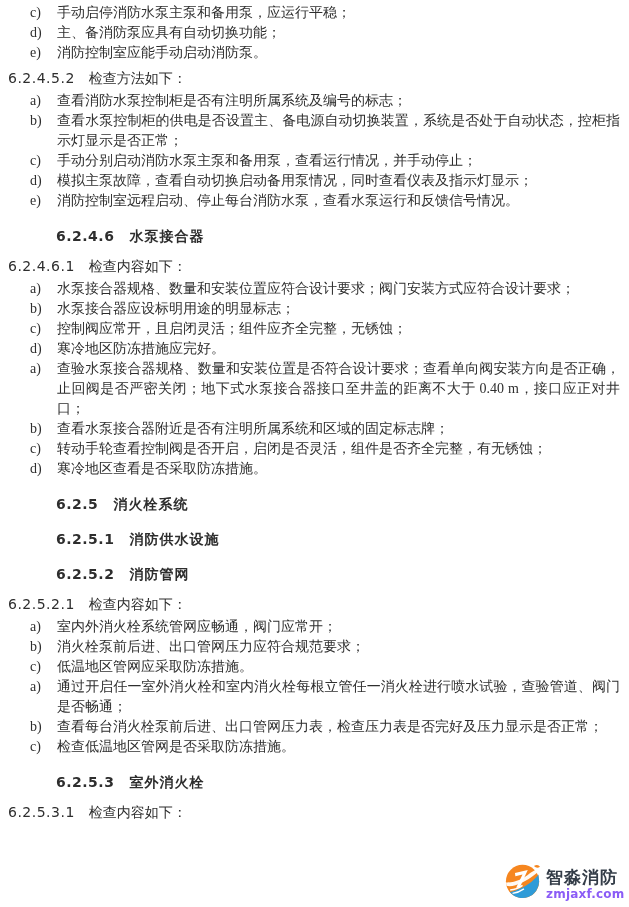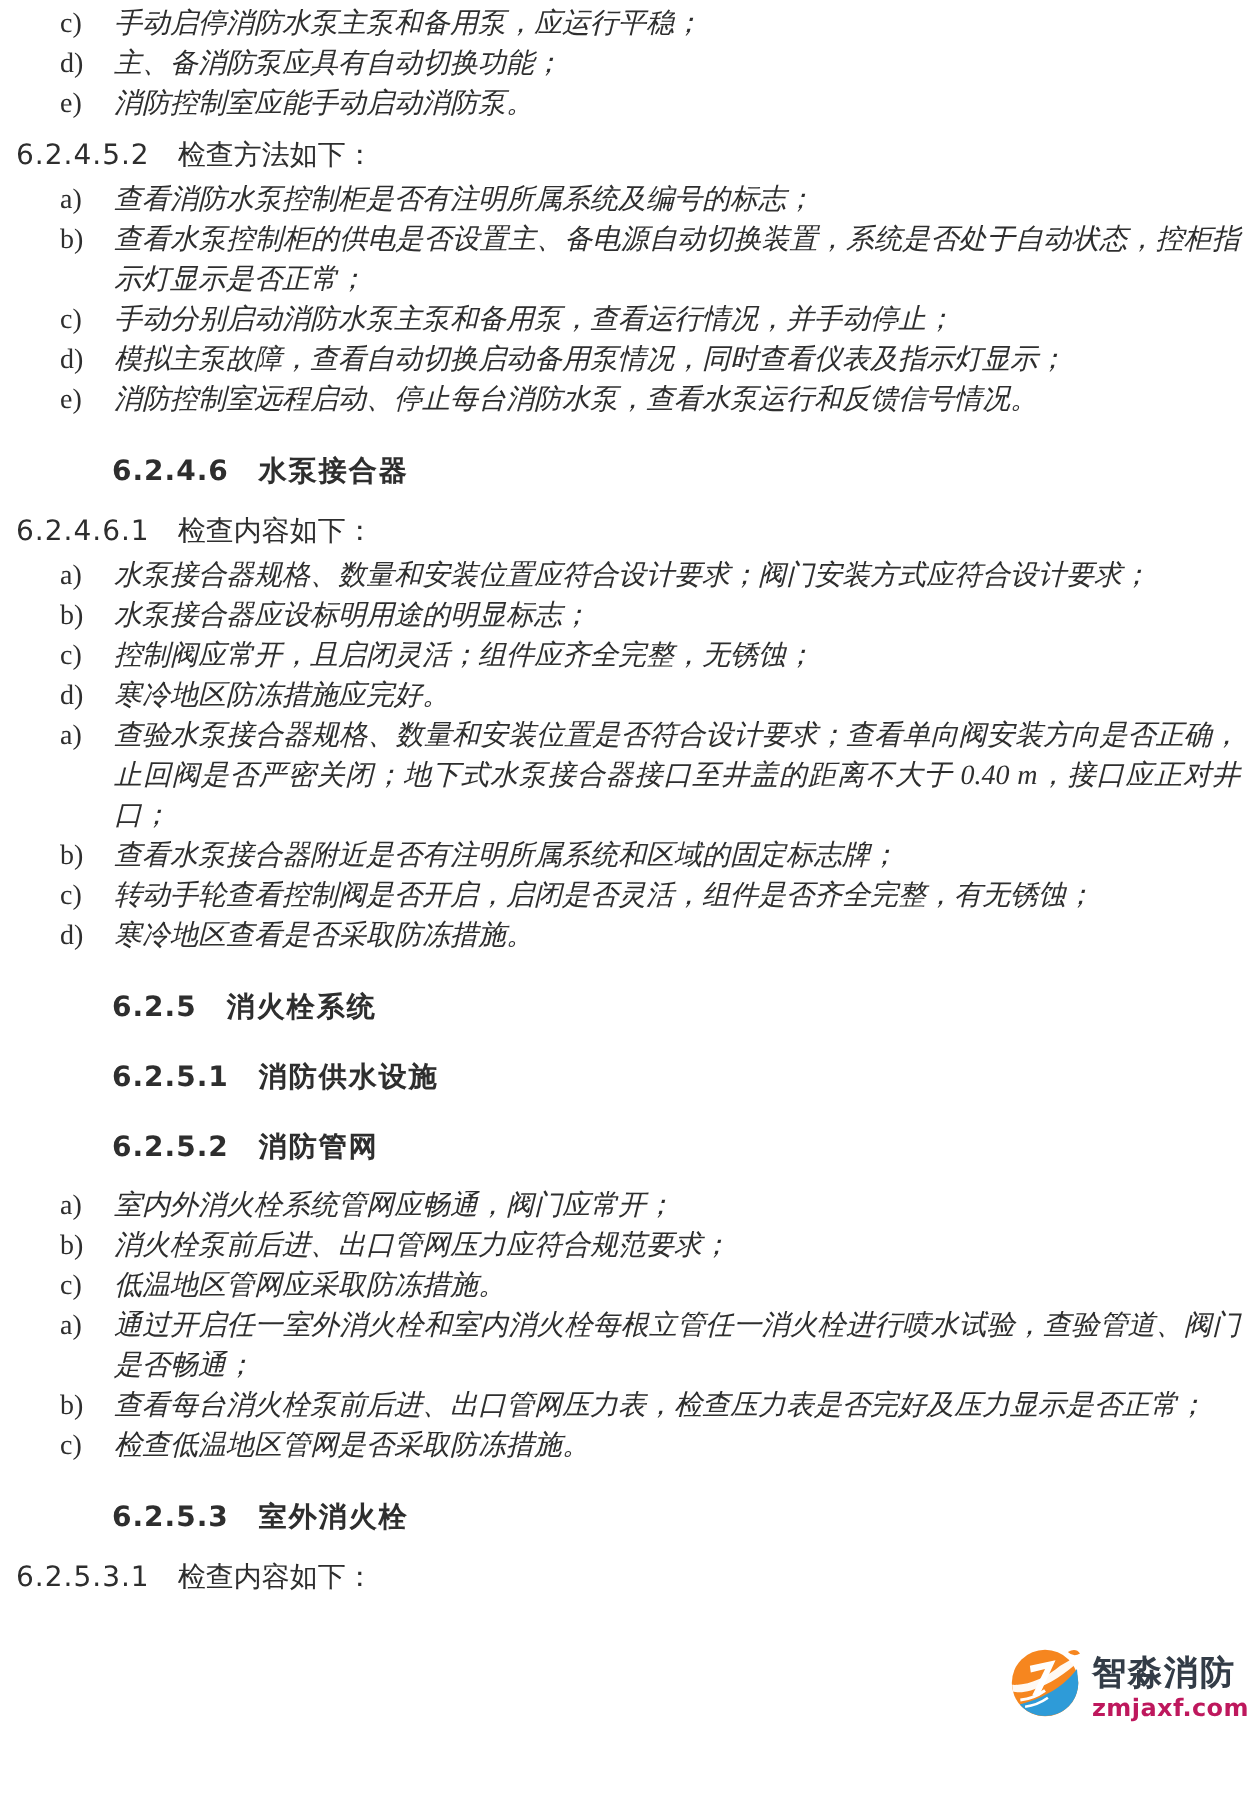--- a/index.html
+++ b/index.html
@@ -29,40 +29,40 @@
     margin: 15px 0 10px 0;
     font-weight: bold;
     font-family: "DejaVu Sans", "Liberation Sans", sans-serif;
   }
   .heading .num { letter-spacing: 0.5px; margin-right: 15px; margin-left: 48px; }
   .heading .ttl { letter-spacing: 1px; text-align: center; }
 
   
   .item { display: flex; margin: 0; }
   .item .mk { flex: 0 0 27px; margin-left: 22px; }
-  .item .tx { flex: 1; text-align: justify; font-style: italic; }
+  .item .tx { flex: 1; text-align: justify; }
 
   
   .para { margin: 11px 0; text-indent: 24px; text-align: justify; }
 
   
   .watermark {
-    position: absolute; left: 504px; top: 822px;
+    position: absolute; left: 504px; top: 862px;
     display: flex; align-items: center; gap: 4px;
   }
   .wm-text { display: flex; flex-direction: column; justify-content: center; }
   .wm-brand {
     font-family: "DejaVu Sans", "Liberation Sans", sans-serif;
     font-weight: bold; font-size: 17px; line-height: 19px;
     color: #333c47; letter-spacing: 1px;
   }
   .wm-domain {
     font-family: "DejaVu Sans", "Liberation Sans", sans-serif;
     font-weight: bold; font-size: 12px; line-height: 14px;
-    color: #be185d; letter-spacing: 0.2px;
+    color: #8b5cf6; letter-spacing: 0.2px;
   }
 </style>
 </head>
 <body>
 
 <div class="doc">
     <div class="item">
       <span class="mk">c)</span>
       <span class="tx">手动启停消防水泵主泵和备用泵，应运行平稳；</span>
     </div>
@@ -125,20 +125,21 @@
       <span class="mk">c)</span>
       <span class="tx">转动手轮查看控制阀是否开启，启闭是否灵活，组件是否齐全完整，有无锈蚀；</span>
     </div>
     <div class="item">
       <span class="mk">d)</span>
       <span class="tx">寒冷地区查看是否采取防冻措施。</span>
     </div>
     <div class="heading"><span class="num">6.2.5</span><span class="ttl">消火栓系统</span></div>
     <div class="heading"><span class="num">6.2.5.1</span><span class="ttl">消防供水设施</span></div>
     <div class="heading"><span class="num">6.2.5.2</span><span class="ttl">消防管网</span></div>
+    <div class="clause"><span class="num">6.2.5.2.1</span><span class="txt">检查内容如下：</span></div>
     <div class="item">
       <span class="mk">a)</span>
       <span class="tx">室内外消火栓系统管网应畅通，阀门应常开；</span>
     </div>
     <div class="item">
       <span class="mk">b)</span>
       <span class="tx">消火栓泵前后进、出口管网压力应符合规范要求；</span>
     </div>
     <div class="item">
       <span class="mk">c)</span>

